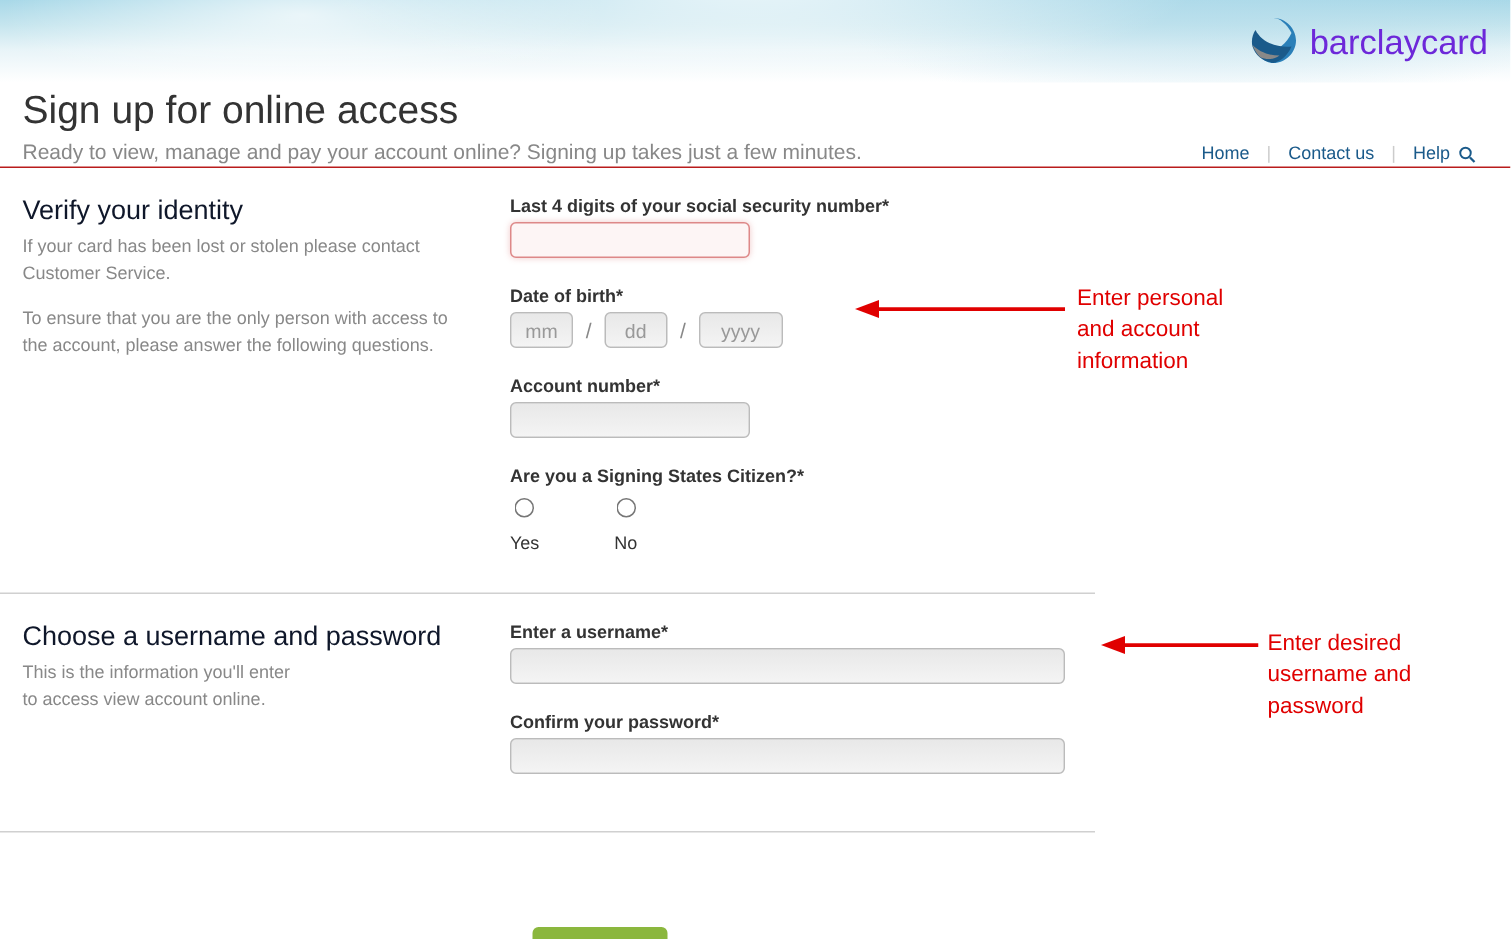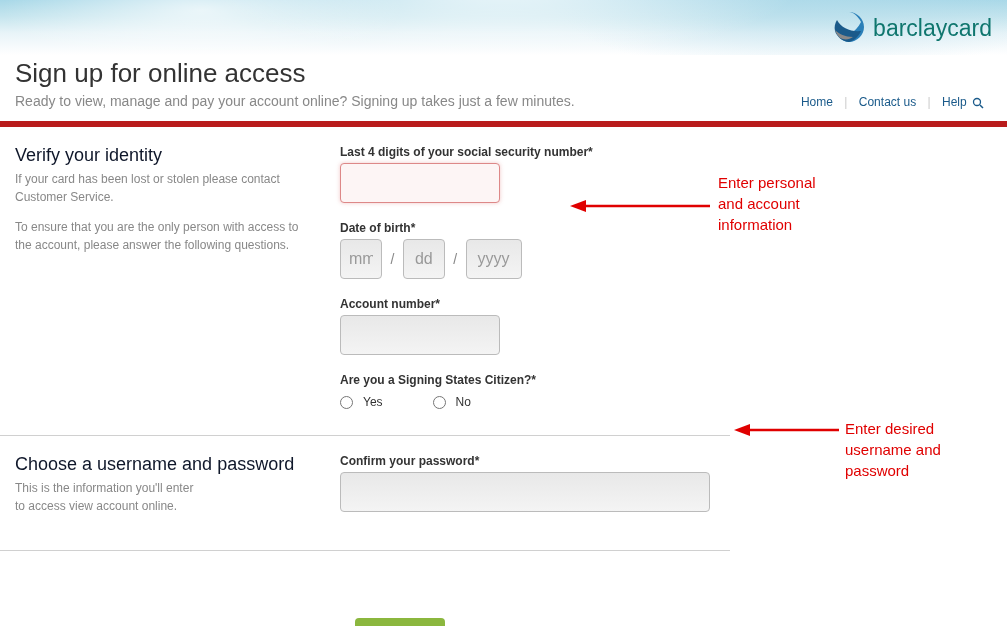--- a/index.html
+++ b/index.html
@@ -35,29 +35,29 @@
       display: flex;
       align-items: center;
       gap: 6px;
     }
     .logo-icon {
       width: 36px; height: 36px;
       position: relative;
     }
     .logo-icon svg { display: block; }
     .logo-text {
-      color: #0f766e;
+      color: #6d28d9;
       font-size: 23px;
       font-weight: normal;
     }
     .header {
       position: relative;
       z-index: 2;
-      padding: 58px 15px 12px 15px;
-      border-bottom: 6px solid #b91c1c;
+      padding: 58px 15px 2px 15px;
+      border-bottom: 1px solid #b91c1c;
     }
     .page-title {
       font-size: 26px;
       color: #333;
       font-weight: normal;
       margin-bottom: 4px;
     }
     .page-subtitle {
       font-size: 14px;
       color: #888;
@@ -111,26 +111,26 @@
     }
     .form-group { margin-bottom: 18px; }
     .form-label {
       display: block;
       font-size: 12px;
       font-weight: bold;
       color: #333;
       margin-bottom: 4px;
     }
     input[type="text"], input[type="password"] {
-      height: 40px;
+      height: 24px;
       border: 1px solid #bbb;
       border-radius: 4px;
       background: linear-gradient(#e8e8e8, #f4f4f4);
       padding: 0 8px;
-      font-size: 16px;
+      font-size: 13px;
     }
     .input-ssn {
       width: 160px;
       border: 1px solid #d88 !important;
       background: #fdf5f5 !important;
       box-shadow: 0 0 4px rgba(220,120,120,0.4);
     }
     .input-acct { width: 160px; }
     .input-wide { width: 370px; }
     .dob-group input {
@@ -143,32 +143,33 @@
       display: flex;
       gap: 50px;
       padding-top: 4px;
     }
     .radio-item {
       display: flex;
       align-items: center;
       gap: 10px;
       font-size: 12px;
       color: #333;
+      flex-direction: column;
     }
     .radio-item input[type="radio"] {
       width: 13px; height: 13px;
     }
     .annotation {
       position: absolute;
       color: #e00000;
       font-size: 15px;
       line-height: 1.4;
       z-index: 5;
     }
-    .annotation-1 { top: 172px; left: 718px; }
+    .annotation-1 { top: 188px; left: 718px; }
     .annotation-2 { top: 418px; left: 845px; }
     .arrow {
       position: absolute;
       z-index: 5;
     }
     .arrow svg { display: block; }
     .green-btn-stub {
       position: absolute;
       left: 355px;
       bottom: 0;
@@ -256,20 +257,24 @@
 </div>
 
 <div class="section">
   <div class="section-left">
     <h2 class="section-heading">Choose a username and password</h2>
     <p class="section-desc" style="white-space:pre-line;">This is the information you'll enter
 to access view account online.</p>
   </div>
   <div class="section-right">
     <div class="form-group">
+      <label class="form-label">Enter a username*</label>
+      <input type="text" class="input-wide" style="">
+    </div>
+    <div class="form-group">
       <label class="form-label">Confirm your password*</label>
       <input type="password" class="input-wide" style="">
     </div>
   </div>
 </div>
 
 <div class="annotation annotation-1" style="white-space:pre-line;">Enter personal
 and account
 information</div>
 <div class="annotation annotation-2" style="white-space:pre-line;">Enter desired

